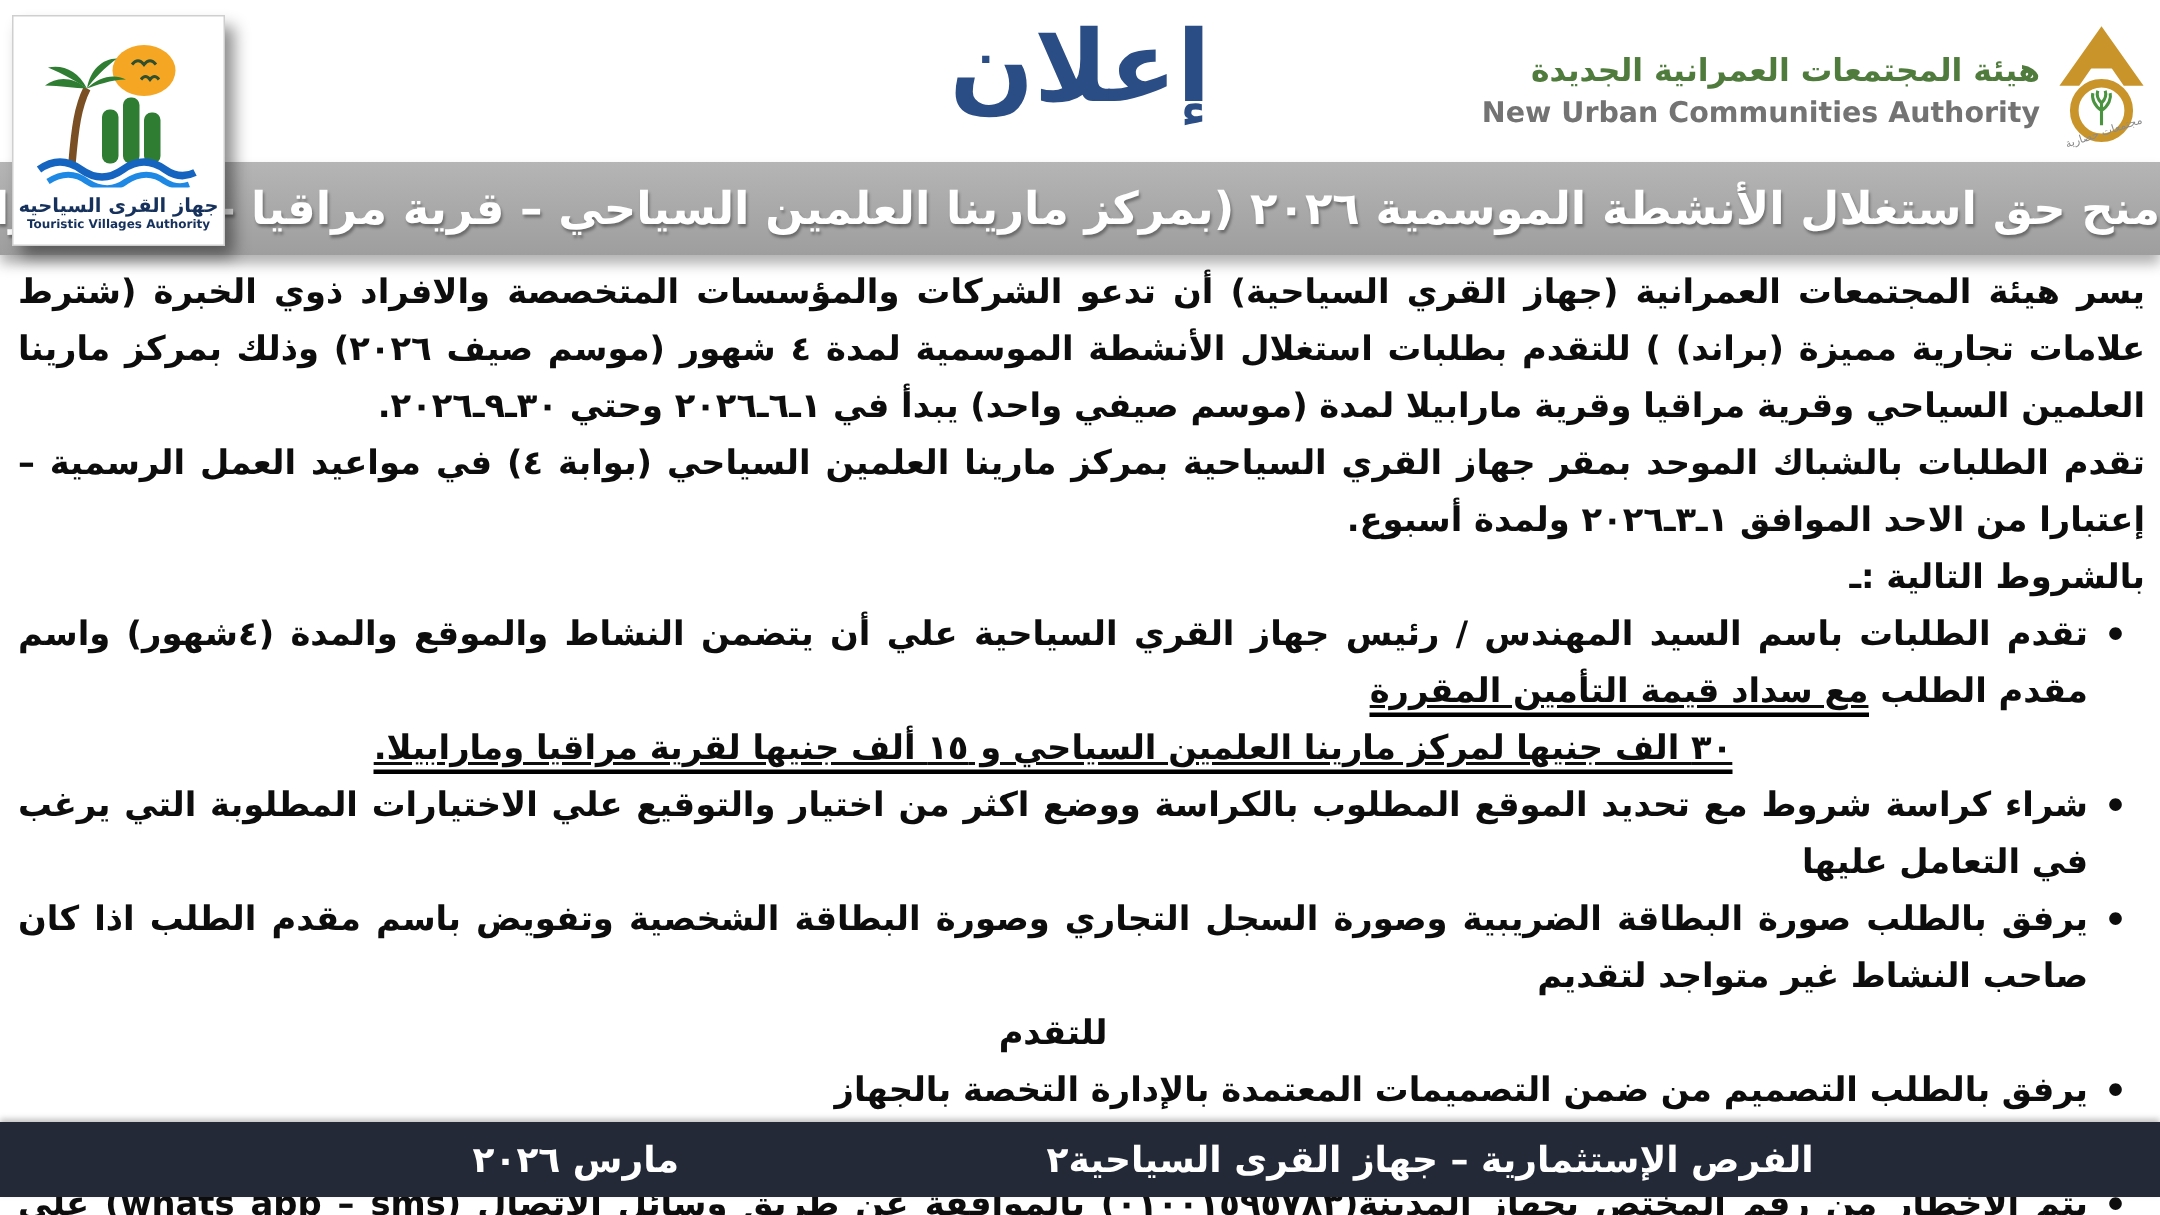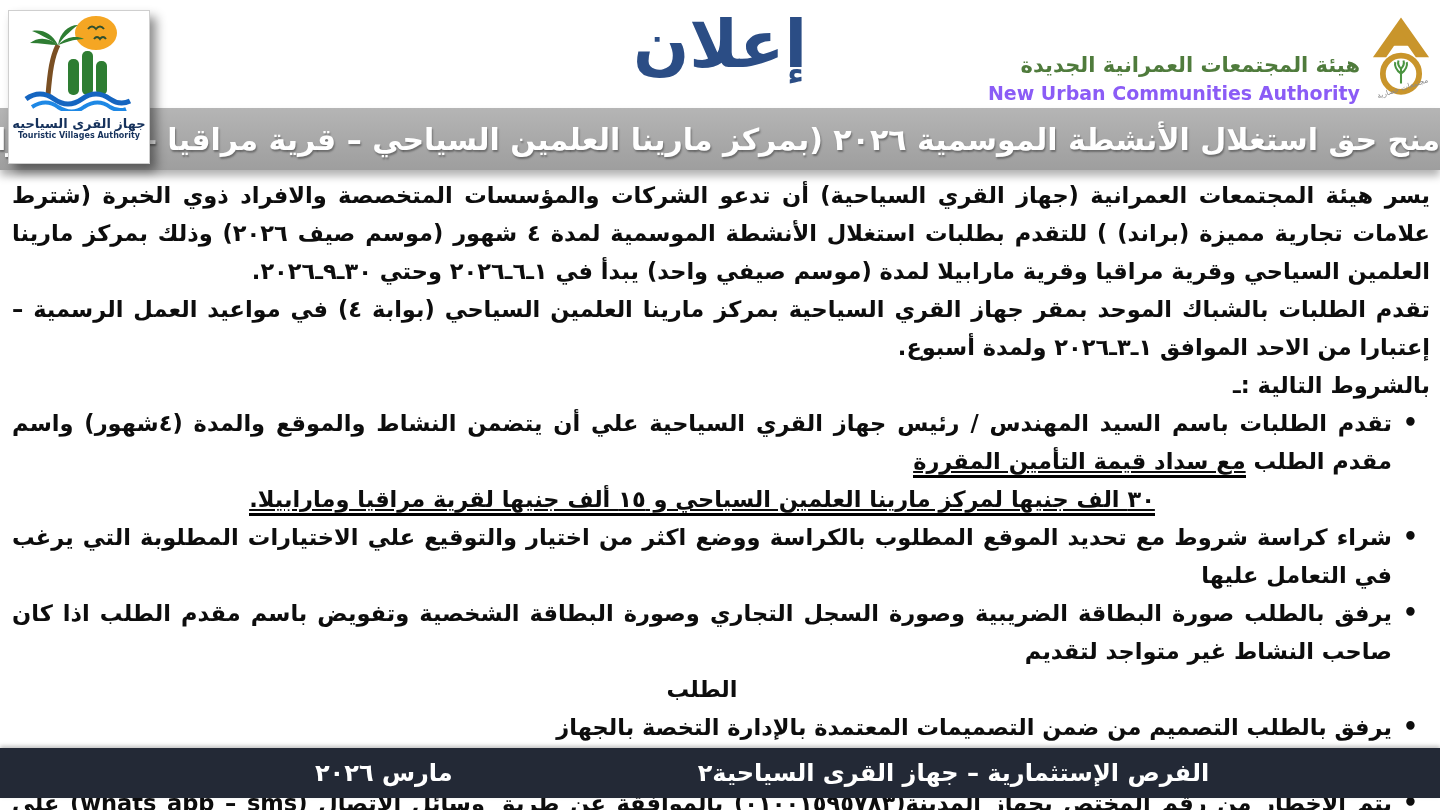--- a/index.html
+++ b/index.html
@@ -10,25 +10,25 @@
   }
 
   
   .announce-title {
     position:absolute; top:6px; left:0; width:100%;
     text-align:center; font-size:66px; font-weight:bold; color:#2b4d85;
     letter-spacing:1px;
   }
   .nuca {
     position:absolute; top:14px; right:6px;
-    display:flex; align-items:flex-end; direction:ltr;
+    display:flex; align-items:center; direction:ltr;
   }
   .nuca-text { text-align:right; margin-right:8px; }
   .nuca-ar { font-size:21px; font-weight:bold; color:#4f7b3c; line-height:30px; }
-  .nuca-en { font-size:19px; font-weight:bold; color:#8b5cf6; line-height:26px; }
+  .nuca-en { font-size:19px; font-weight:bold; color:#737373; line-height:26px; }
 
   
   .banner {
     position:absolute; top:108px; left:0; width:1440px; height:62px;
     background:linear-gradient(180deg,#b5b5b5 0%,#a7a7a7 60%,#9e9e9e 100%);
     box-shadow:0 6px 8px rgba(0,0,0,0.30);
     display:flex; align-items:center;
   }
   .banner-title {
     direction:rtl; width:100%; text-align:right; padding-right:8px;
@@ -36,21 +36,21 @@
     text-shadow:1px 2px 2px rgba(0,0,0,0.35);
     white-space:nowrap;
   }
 
   
   .logo-card {
     position:absolute; top:10px; left:8px; width:142px; height:154px;
     background:#ffffff; border:1px solid #cfcfcf;
     box-shadow:6px 7px 10px rgba(0,0,0,0.45);
     z-index:6; display:flex; flex-direction:column; align-items:center;
-    padding-top:0; box-sizing:border-box;
+    padding-top:14px; box-sizing:border-box;
   }
   .logo-ar { font-size:13px; font-weight:bold; color:#16325c; margin-top:1px; }
   .logo-en { font-size:8px; font-weight:bold; color:#16325c; }
 
   
   .body-text {
     position:absolute; top:176px; left:0; right:0;
     padding:0 10px 0 12px; direction:rtl;
     font-size:22.5px; font-weight:bold; color:#0d0d0d; line-height:38px;
   }
@@ -135,21 +135,21 @@
         <span>تقدم الطلبات باسم السيد المهندس / رئيس جهاز القري السياحية علي أن يتضمن النشاط والموقع والمدة (٤شهور) واسم مقدم الطلب </span><span class="u">مع سداد قيمة التأمين المقررة</span>
         <div class="center-line"><span class="u">٣٠ الف جنيها لمركز مارينا العلمين السياحي و ١٥ ألف جنيها لقرية مراقيا ومارابيلا.</span></div>
       </li>
       <li>
         <span class="dot"></span>
         <span>شراء كراسة شروط مع تحديد الموقع المطلوب بالكراسة ووضع اكثر من اختيار والتوقيع علي الاختيارات المطلوبة التي يرغب في التعامل عليها</span>
       </li>
       <li>
         <span class="dot"></span>
         <span>يرفق بالطلب صورة البطاقة الضريبية وصورة السجل التجاري وصورة البطاقة الشخصية وتفويض باسم مقدم الطلب اذا كان صاحب النشاط غير متواجد لتقديم</span>
-        <div class="center-line">الطلب</div>
+        <div class="center-line">للتقدم</div>
       </li>
       <li>
         <span class="dot"></span>
         <span>يرفق بالطلب التصميم من ضمن التصميمات المعتمدة بالإدارة التخصة بالجهاز</span>
       </li>
       <li>
         <span class="dot"></span>
         <span>في حال التزاحم علي موقع واحد يتم المفاضلة بين المتقدمين ويتم الترسية علي أعلي قيمة مقابل انتفاع.</span>
       </li>
       <li>

